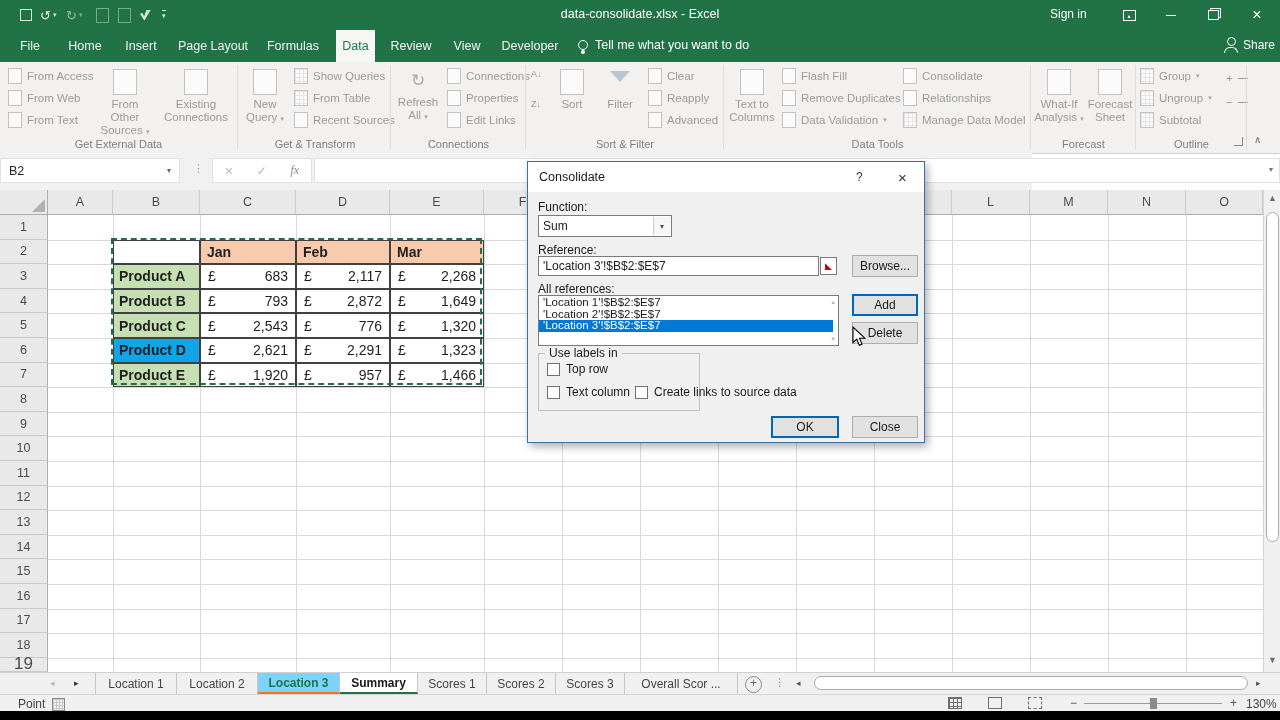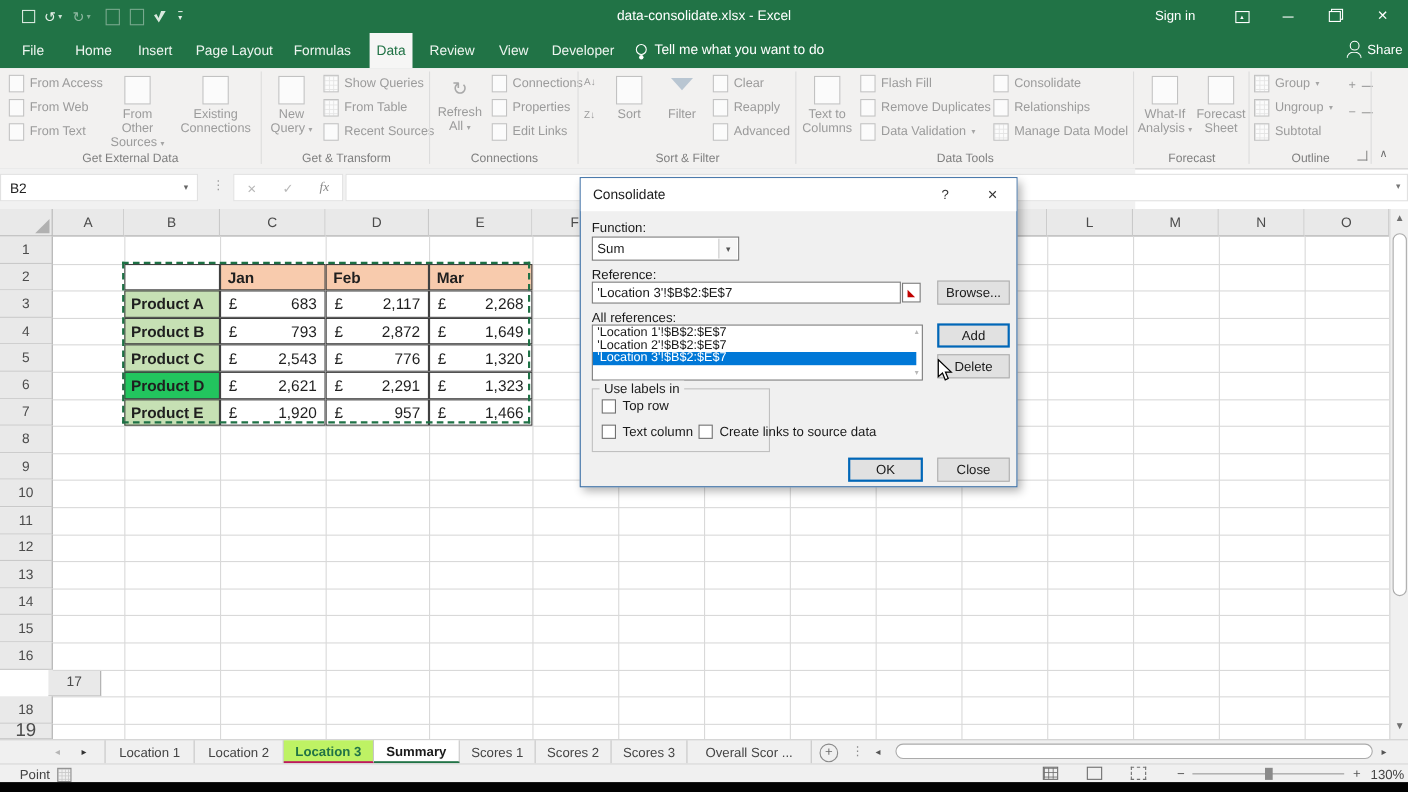--- a/index.html
+++ b/index.html
@@ -57,21 +57,21 @@
   .tcell.month{font-weight:bold;padding-left:6px}
   .ants{border:2px dashed #1E7145}
   
   .vscroll{left:1263px;top:190px;width:17px;height:482px;background:#f0f0f0;border-left:1px solid #d5d5d5;box-sizing:border-box}
   .sbtn{color:#707070;font-size:9px;display:flex;align-items:center;justify-content:center}
   .thumb{background:#fff;border:1px solid #ababab;border-radius:7px;box-sizing:border-box}
   
   .tabstrip{left:0;top:672px;width:1280px;height:22px;background:#f0f0f0;border-top:1px solid #cfcfcf;box-sizing:border-box}
   .stab{top:0;height:21px;display:flex;align-items:center;justify-content:center;font-size:12px;color:#444;
         border-right:1px solid #c6c6c6;box-sizing:border-box;white-space:nowrap}
-  .stab.active{background:#bef264;color:#217346;font-weight:bold;border-bottom:2px solid #be185d}
+  .stab.active{background:#7dd3fc;color:#217346;font-weight:bold;border-bottom:2px solid #f97316}
   .stab.selected{background:#fff;color:#1a1a1a;font-weight:bold;border-bottom:2px solid #217346}
   .addsheet{width:15px;height:15px;border:1px solid #8a8a8a;border-radius:50%;color:#6a6a6a;font-size:12px;line-height:13px;text-align:center}
   
   .statusbar{left:0;top:694px;width:1280px;height:17px;background:#f0f0f0;border-top:1px solid #d5d5d5;box-sizing:border-box;font-size:12px;color:#444}
   .viewico{top:2px;width:14px;height:12px;border:1px solid #6f6f6f;box-sizing:border-box}
   .blackstrip{left:0;top:711px;width:1280px;height:9px;background:#010101}
   
   .dlg{left:527px;top:161px;width:398px;height:282px;background:#f0f0f0;border:1px solid #3a6ea5;
        box-shadow:3px 4px 8px rgba(0,0,0,.3);box-sizing:border-box;font-size:12px;color:#1a1a1a}
   .dlg-title{left:0;top:0;width:100%;height:30px;background:#fff;display:flex;align-items:center}
@@ -360,21 +360,21 @@
       <div class="abs rowhead" style="top: 172.6px; height: 24.6px; font-size: 12.5px;">7</div>
       <div class="abs rowhead" style="top: 197.2px; height: 24.6px; font-size: 12.5px;">8</div>
       <div class="abs rowhead" style="top: 221.8px; height: 24.6px; font-size: 12.5px;">9</div>
       <div class="abs rowhead" style="top: 246.4px; height: 24.6px; font-size: 12.5px;">10</div>
       <div class="abs rowhead" style="top: 271px; height: 24.6px; font-size: 12.5px;">11</div>
       <div class="abs rowhead" style="top: 295.6px; height: 24.6px; font-size: 12.5px;">12</div>
       <div class="abs rowhead" style="top: 320.2px; height: 24.6px; font-size: 12.5px;">13</div>
       <div class="abs rowhead" style="top: 344.8px; height: 24.6px; font-size: 12.5px;">14</div>
       <div class="abs rowhead" style="top: 369.4px; height: 24.6px; font-size: 12.5px;">15</div>
       <div class="abs rowhead" style="top: 394px; height: 24.6px; font-size: 12.5px;">16</div>
-      <div class="abs rowhead" style="top: 418.6px; height: 24.6px; font-size: 12.5px; margin-left: 44px;">17</div>
+      <div class="abs rowhead" style="top: 418.6px; height: 24.6px; font-size: 12.5px;">17</div>
       <div class="abs rowhead" style="top: 443.2px; height: 24.6px; font-size: 12.5px;">18</div>
       <div class="abs rowhead" style="top: 467.8px; height: 14.2px; font-size: 17px;">19</div>
       <div class="abs vline" style="left: 113px; top: 25px; height: 457px;"></div>
       <div class="abs vline" style="left: 200px; top: 25px; height: 457px;"></div>
       <div class="abs vline" style="left: 296px; top: 25px; height: 457px;"></div>
       <div class="abs vline" style="left: 390px; top: 25px; height: 457px;"></div>
       <div class="abs vline" style="left: 484px; top: 25px; height: 457px;"></div>
       <div class="abs vline" style="left: 562px; top: 25px; height: 457px;"></div>
       <div class="abs vline" style="left: 640px; top: 25px; height: 457px;"></div>
       <div class="abs vline" style="left: 718px; top: 25px; height: 457px;"></div>
@@ -438,21 +438,21 @@
         <span>2,543</span>
       </div>
       <div class="abs tcell money" style="left: 296px; top: 123.4px; width: 94px; height: 24.6px; background: rgb(255, 255, 255);">
         <span>£</span>
         <span>776</span>
       </div>
       <div class="abs tcell money" style="left: 390px; top: 123.4px; width: 94px; height: 24.6px; background: rgb(255, 255, 255);">
         <span>£</span>
         <span>1,320</span>
       </div>
-      <div class="abs tcell label" style="left: 113px; top: 148px; width: 87px; height: 24.6px; background: #22c55e;">Product D</div>
+      <div class="abs tcell label" style="left: 113px; top: 148px; width: 87px; height: 24.6px; background: #0ea5e9;">Product D</div>
       <div class="abs tcell money" style="left: 200px; top: 148px; width: 96px; height: 24.6px; background: rgb(255, 255, 255);">
         <span>£</span>
         <span>2,621</span>
       </div>
       <div class="abs tcell money" style="left: 296px; top: 148px; width: 94px; height: 24.6px; background: rgb(255, 255, 255);">
         <span>£</span>
         <span>2,291</span>
       </div>
       <div class="abs tcell money" style="left: 390px; top: 148px; width: 94px; height: 24.6px; background: rgb(255, 255, 255);">
         <span>£</span>

